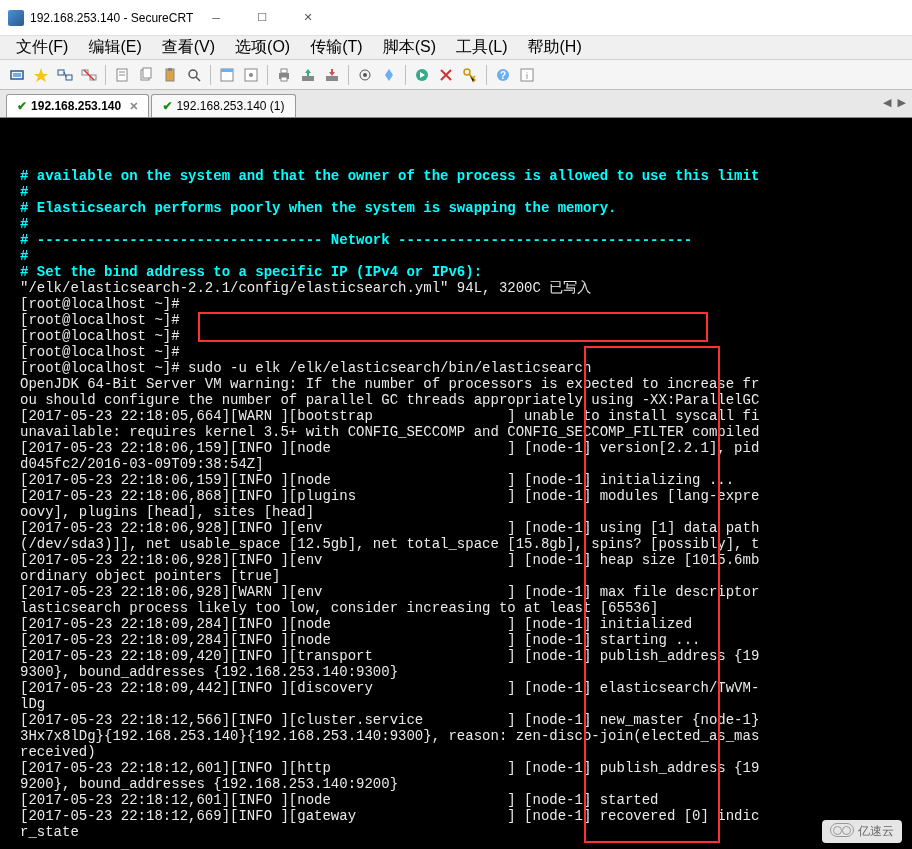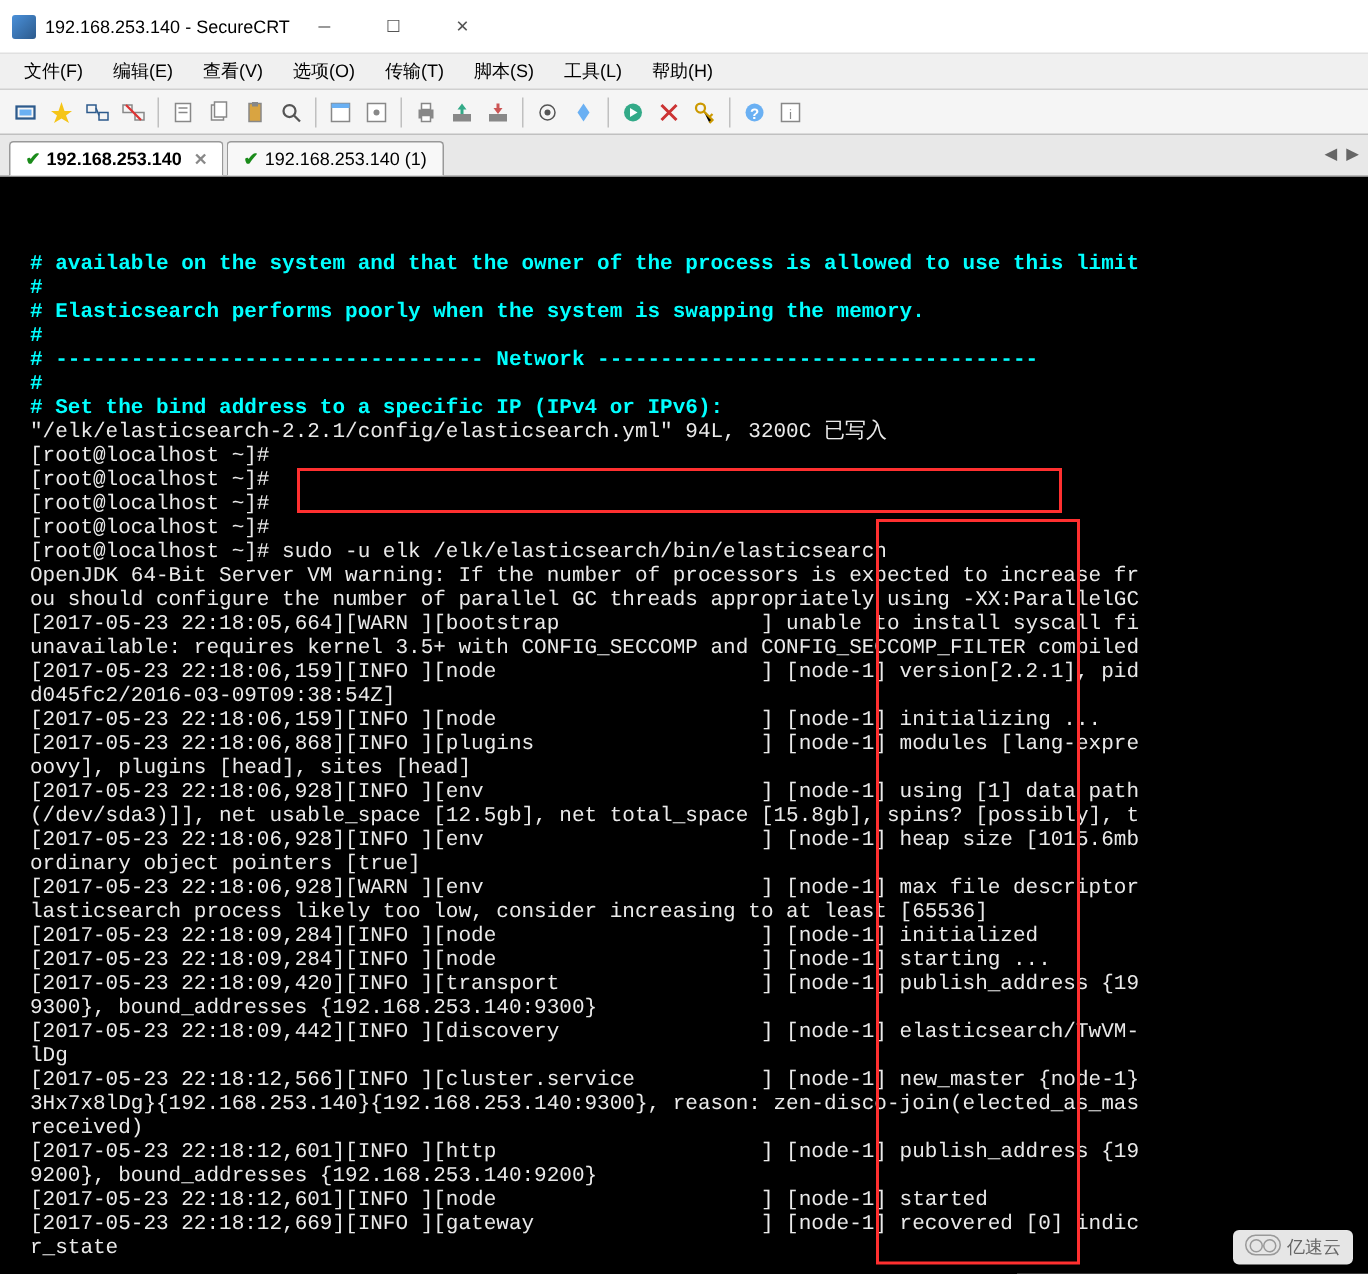--- a/index.html
+++ b/index.html
@@ -7,21 +7,21 @@
 
   
   .titlebar { height: 36px; background: #fff; display: flex; align-items: center; justify-content: flex-start; border-bottom: 1px solid #e0e0e0; }
   .titlebar-left { display: flex; align-items: center; padding-left: 8px; gap: 6px; }
   .titlebar-icon { width: 16px; height: 16px; background: linear-gradient(135deg,#4a90d9,#2c5a8c); border-radius: 2px; }
   .titlebar-text { font-size: 12px; color: #000; }
   .win-controls { display: flex; }
   .win-btn { width: 46px; height: 32px; display: flex; align-items: center; justify-content: center; font-size: 11px; color:#555; }
 
   
-  .menubar { height: 24px; background: #f0f0f0; display: flex; align-items: center; padding-left: 8px; gap: 4px; font-size: 12px; border-bottom: 1px solid #d0d0d0; }
+  .menubar { height: 24px; background: #f0f0f0; display: flex; align-items: center; padding-left: 8px; gap: 4px; font-size: 16px; border-bottom: 1px solid #d0d0d0; }
   .menuitem { padding: 2px 8px; }
 
   
   .toolbar { height: 30px; background: #f5f5f5; display: flex; align-items: center; padding-left: 6px; gap: 2px; border-bottom: 1px solid #c0c0c0; }
   .tbbtn { width: 22px; height: 22px; display:flex; align-items:center; justify-content:center; border:1px solid transparent; }
   .tbbtn svg { width:16px; height:16px; }
   .tbsep { width:1px; height:20px; background:#c0c0c0; margin:0 3px; }
 
   
   .tabbar { height: 28px; background: #e8e8e8; display: flex; align-items: flex-end; padding-left: 6px; border-bottom: 1px solid #888; position:relative; }

